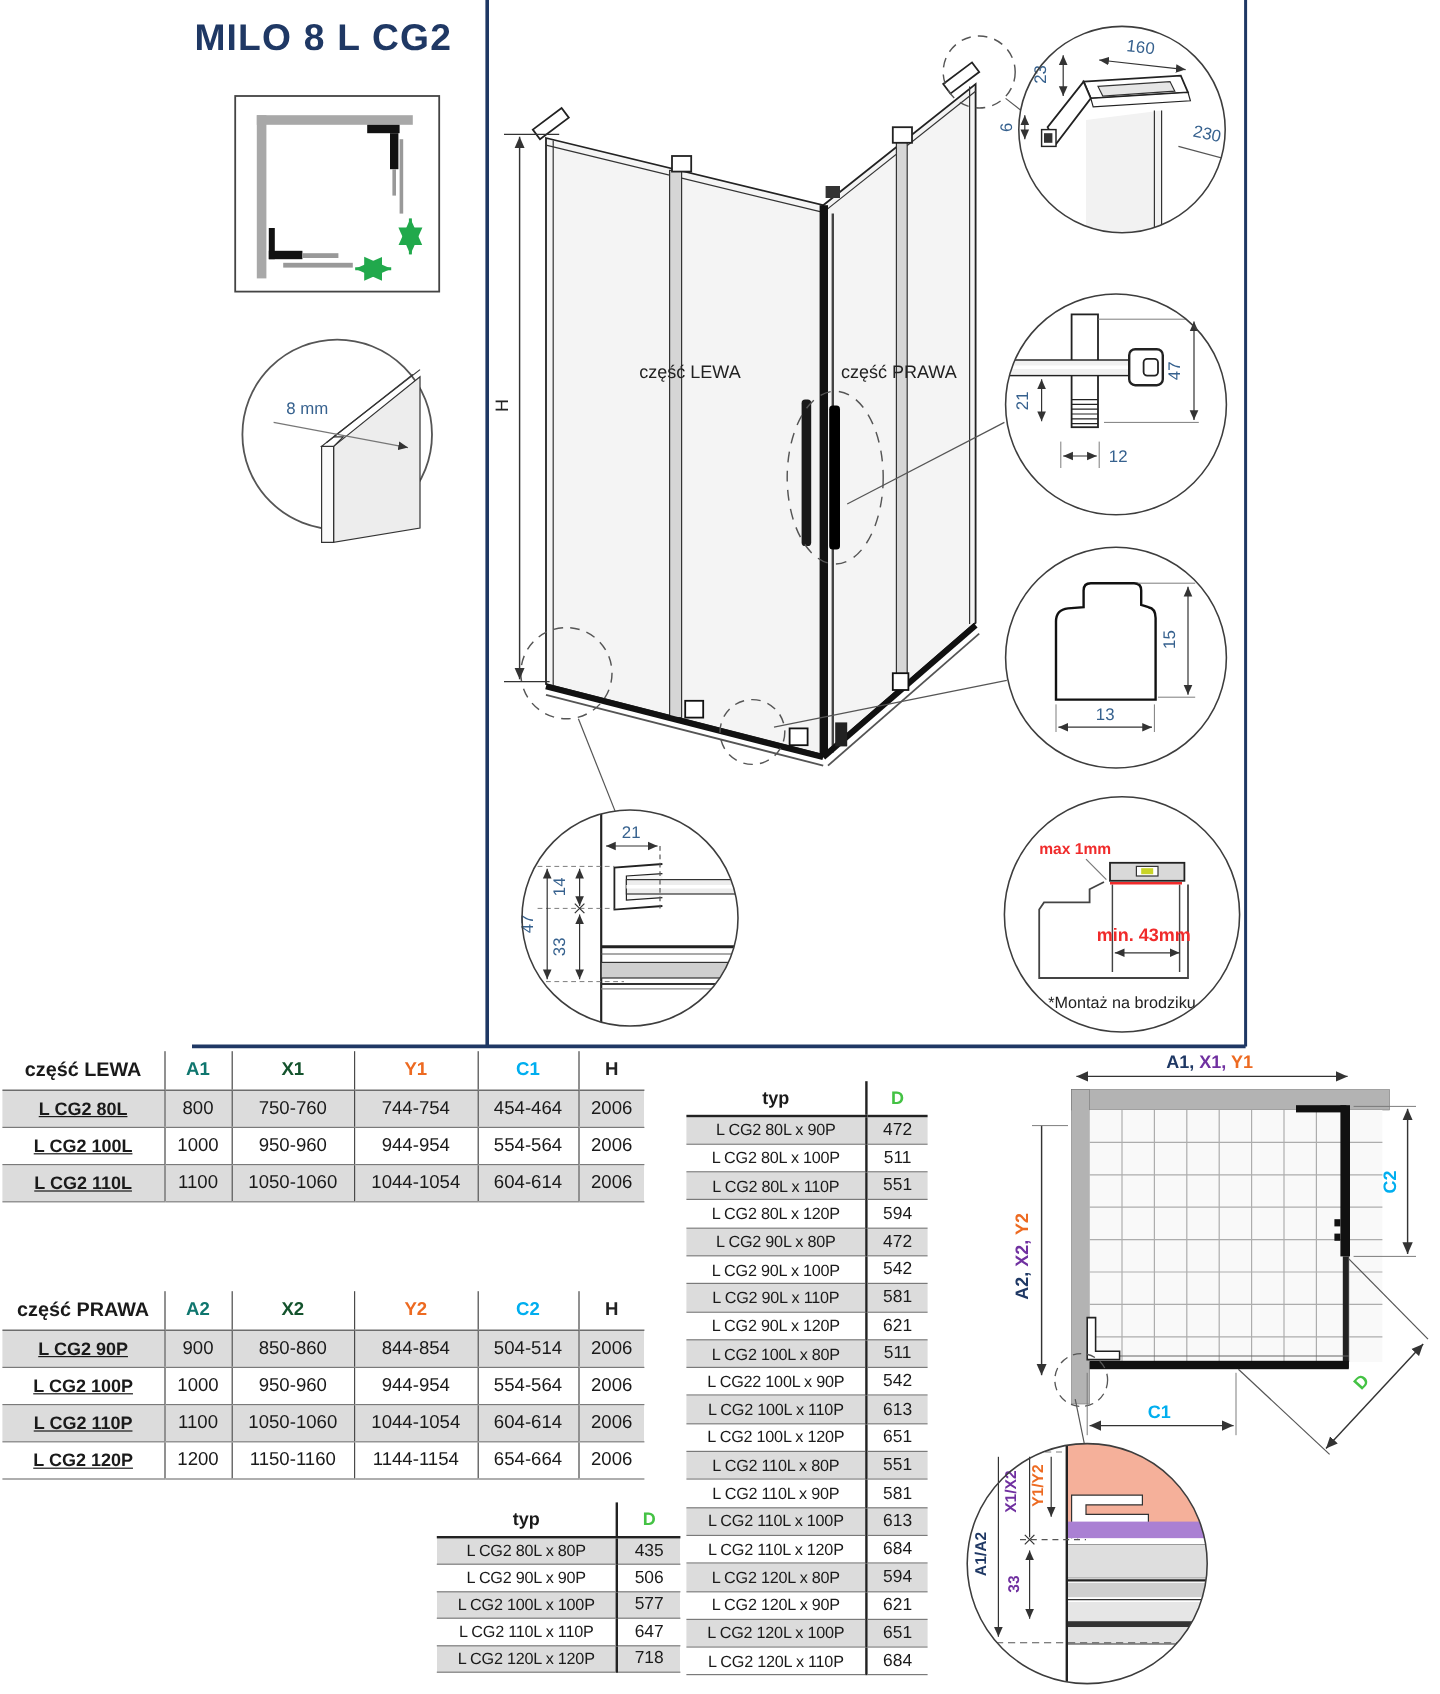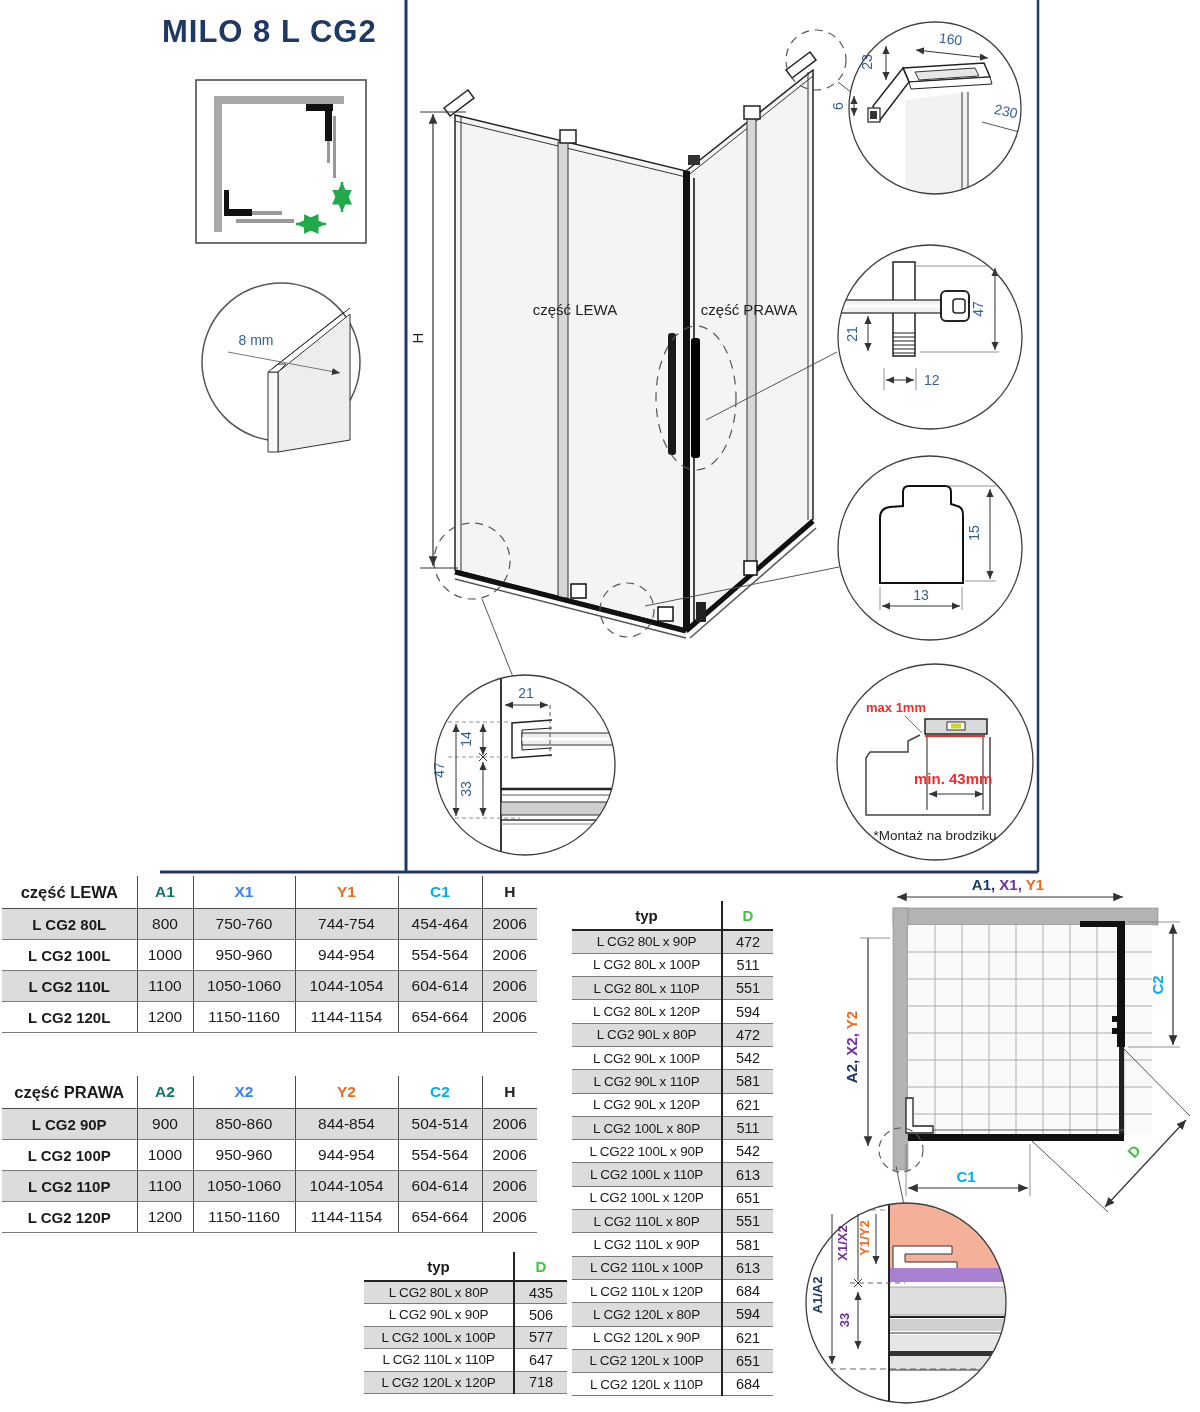--- a/index.html
+++ b/index.html
@@ -21,24 +21,24 @@
   .greent{fill:#44C244;font-weight:bold;font-size:15px;}
   .plandim{font-size:15px;}
   table{border-collapse:collapse;table-layout:fixed;position:absolute;background:#fff;}
   td,th{padding:0;text-align:center;vertical-align:middle;overflow:hidden;white-space:nowrap;}
   tbody tr:nth-child(odd){background:#DCDCDC;}
   
   .parts td,.parts th{border-bottom:1px solid #7a7a7a;border-left:1.5px solid #4a4a4a;font-size:15.5px;}
   .parts td:first-child,.parts th:first-child{border-left:none;}
   .parts th{border-bottom:1.2px solid #4a4a4a;font-weight:bold;height:32px;background:#fff;}
   .parts tbody tr{height:31px;}
-  .parts .rowname{font-weight:bold;font-size:15px;}
+  .parts .rowname{font-weight:bold;font-size:15px;text-decoration:underline;}
   .parts th:first-child{font-size:16.5px;}
   .c-a{color:#0f766e;}
-  .c-x{color:#3b82f6;}
+  .c-x{color:#14532d;}
   .c-y{color:#ED6A21;}
   .c-c{color:#00AEEF;}
   .c-h{color:#222;}
   .c-d{color:#44C244;}
   
   .typ td,.typ th{font-size:14.5px;border-bottom:1px solid #7a7a7a;}
   .typ th{border-bottom:2px solid #222;font-weight:bold;font-size:15px;background:#fff;}
   .typ td:last-child,.typ th:last-child{border-left:2px solid #222;}
   .typ .rowname{font-weight:normal;font-size:13.5px;letter-spacing:-0.2px;}
   .typ-small th{height:28px;}
@@ -420,28 +420,20 @@
           <td>2006</td>
         </tr>
         <tr>
           <td class="rowname">L CG2 110L</td>
           <td>1100</td>
           <td>1050-1060</td>
           <td>1044-1054</td>
           <td>604-614</td>
           <td>2006</td>
         </tr>
-        <tr>
-          <td class="rowname">L CG2 120L</td>
-          <td>1200</td>
-          <td>1150-1160</td>
-          <td>1144-1154</td>
-          <td>654-664</td>
-          <td>2006</td>
-        </tr>
       </tbody>
 </table>
 
 <table class="parts" style="left:2px;top:1076px;width:535px;">
   <colgroup>
         <col style="width:135px">
         <col style="width:56px">
         <col style="width:102px">
         <col style="width:103px">
         <col style="width:84px">

